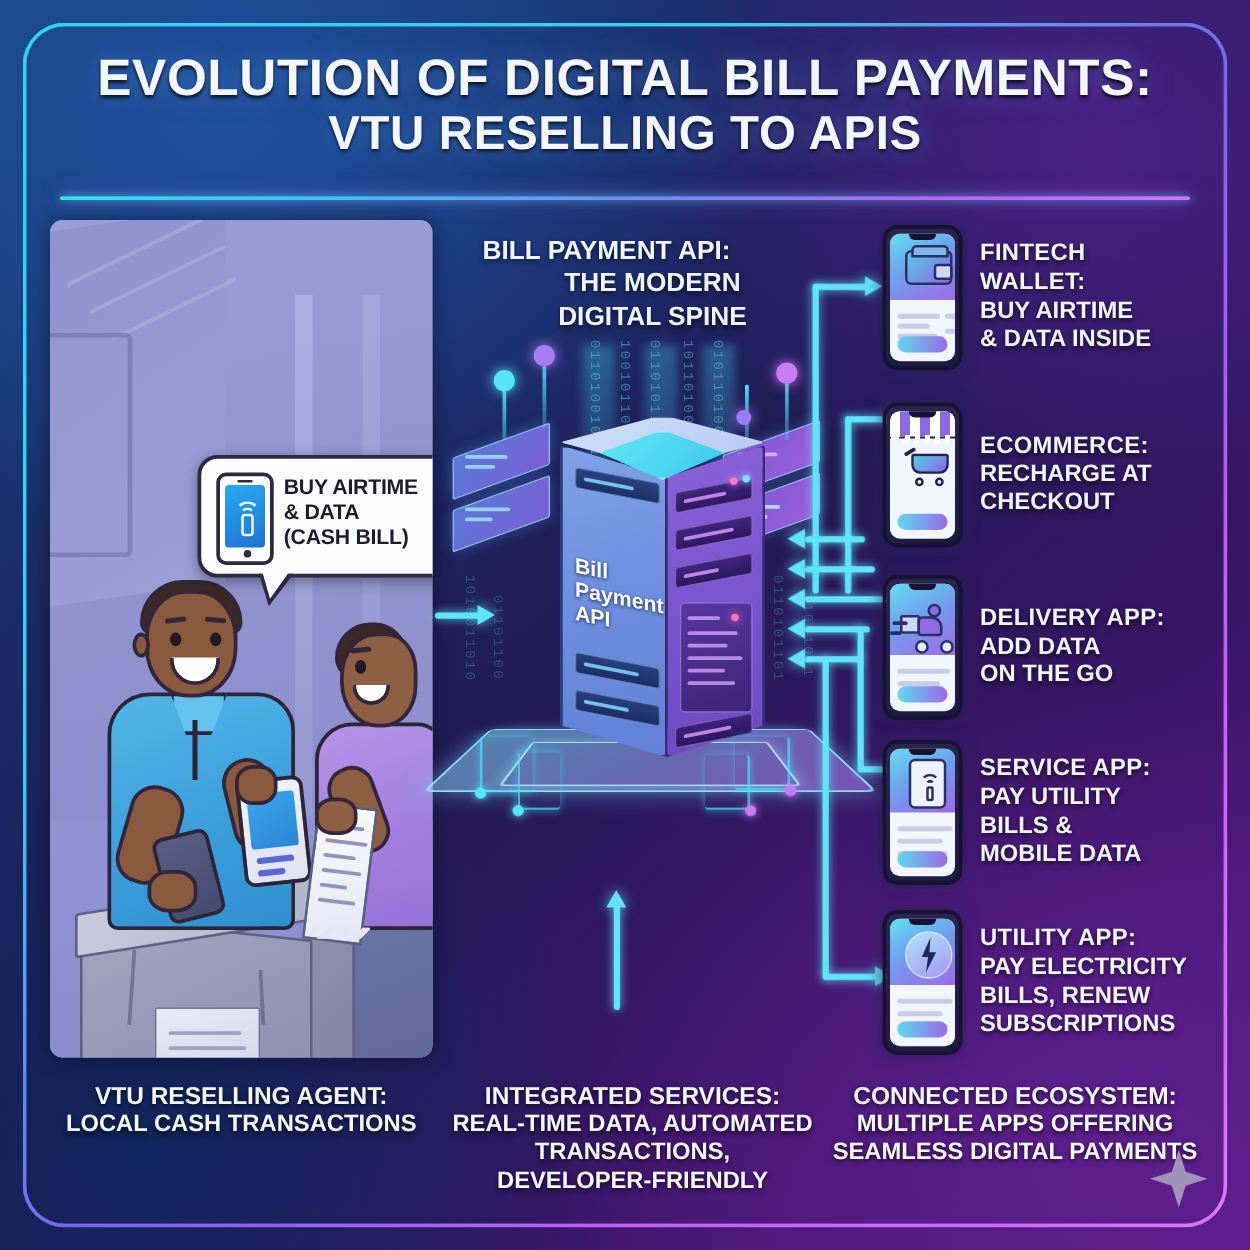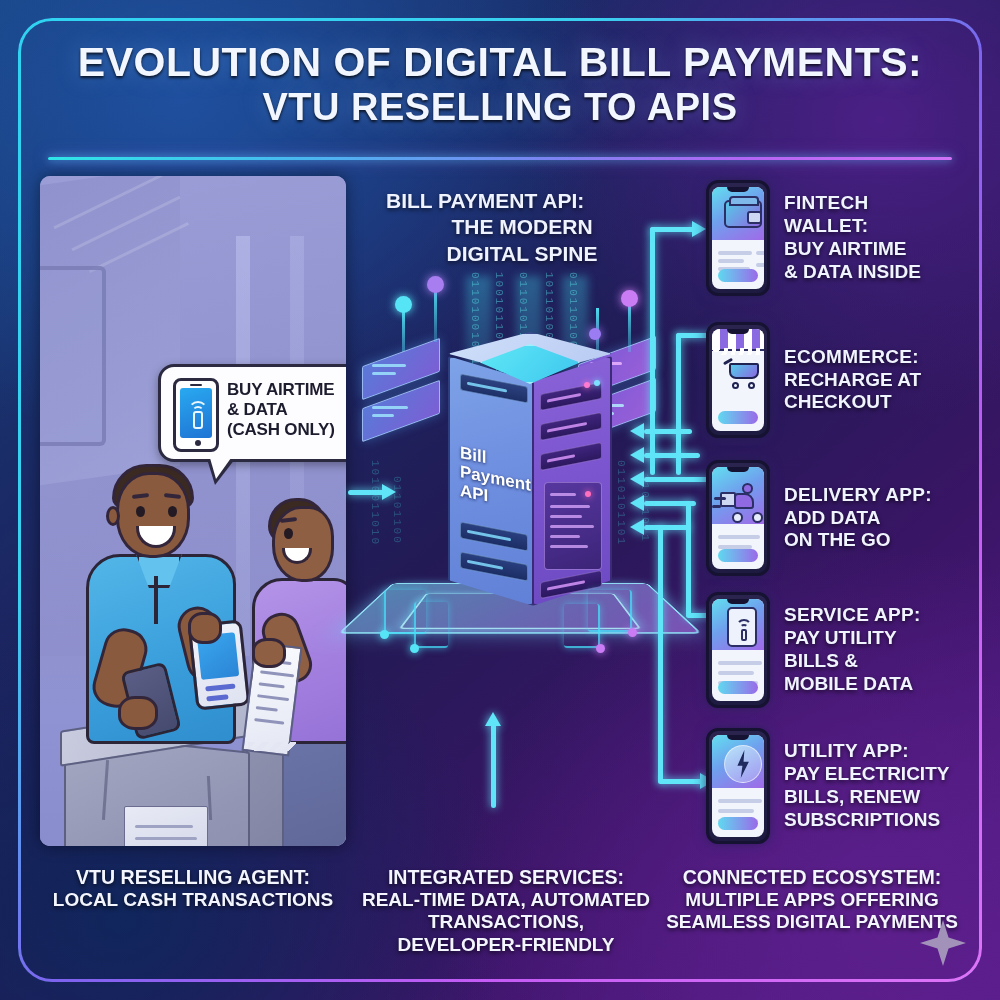--- a/index.html
+++ b/index.html
@@ -467,21 +467,21 @@
         <div class="n"></div>
         <div class="s"></div>
         <div class="wave" style="left:12px;top:20px;width:20px;height:20px"></div>
         <div class="wave" style="left:16px;top:25px;width:12px;height:12px"></div>
         <div class="wave-dev"></div>
         <div class="d"></div>
       </div>
       <div id="bubble-text">
         <div>BUY AIRTIME</div>
         <div>&amp; DATA</div>
-        <div>(CASH ONLY)</div>
+        <div>(CASH BILL)</div>
       </div>
     </div>
   </div>
 
   <div id="center-heading">
     <div class="l1">BILL PAYMENT API:</div>
     <div class="c">THE MODERN</div>
     <div class="c">DIGITAL SPINE</div>
   </div>
 

